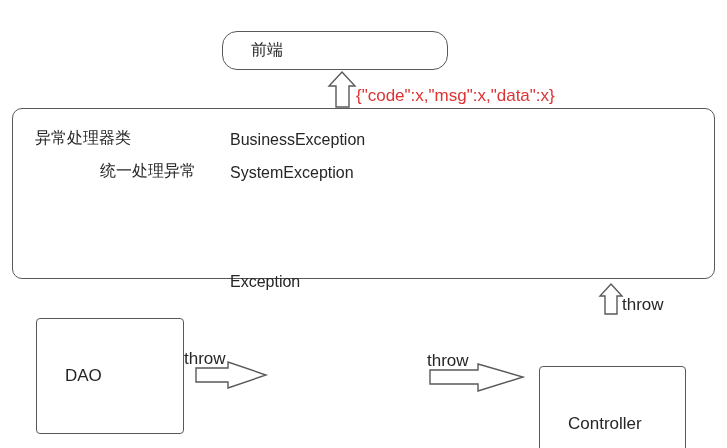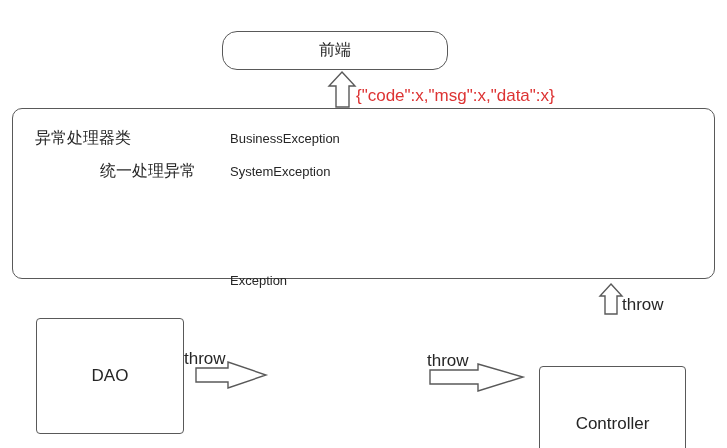--- a/index.html
+++ b/index.html
@@ -8,34 +8,35 @@
     width:727px;height:448px;
     background:#ffffff;
     font-family:"Liberation Sans", sans-serif;
     color:#262626;
     overflow:hidden;
   }
   .box{
     position:absolute;
     border:1.3px solid #595959;
     background:#ffffff;
-    display:flex;align-items:center;justify-content:center;
+    display:flex;align-items:center;
     box-sizing:border-box;
+    padding-left:28px;
   }
   .frontend-box{left:222px;top:31px;width:226px;height:39px;border-radius:15px;font-size:16px;}
   .handler-box{left:12px;top:108px;width:703px;height:171px;border-radius:10px;}
   .layer-box{width:148px;height:116px;border-radius:4px;font-size:17px;top:318px;}
   .layer-dao{left:36px;}
   .layer-service{left:278px;top:318px;height:115px;width:147px;}
   .layer-controller{left:539px;width:147px;margin-top:48px;}
 
   .lbl{position:absolute;white-space:nowrap;}
   .handler-title{left:35px;top:128px;font-size:16px;}
   .handler-subtitle{left:100px;top:161px;font-size:16px;}
-  .exc{left:230px;font-size:13px;}
+  .exc{left:230px;font-size:16px;}
   .exc-0{top:131px;}
   .exc-1{top:164px;}
   .exc-2{top:229px;margin-top:44px;}
   .annotation-red{left:356px;top:86px;font-size:17px;color:#dd3333;}
   .throw-lbl{font-size:17px;}
   .throw-1{left:184px;top:349px;}
   .throw-2{left:427px;top:351px;}
   .throw-3{left:622px;top:295px;}
 
   svg.overlay{position:absolute;left:0;top:0;pointer-events:none;}

